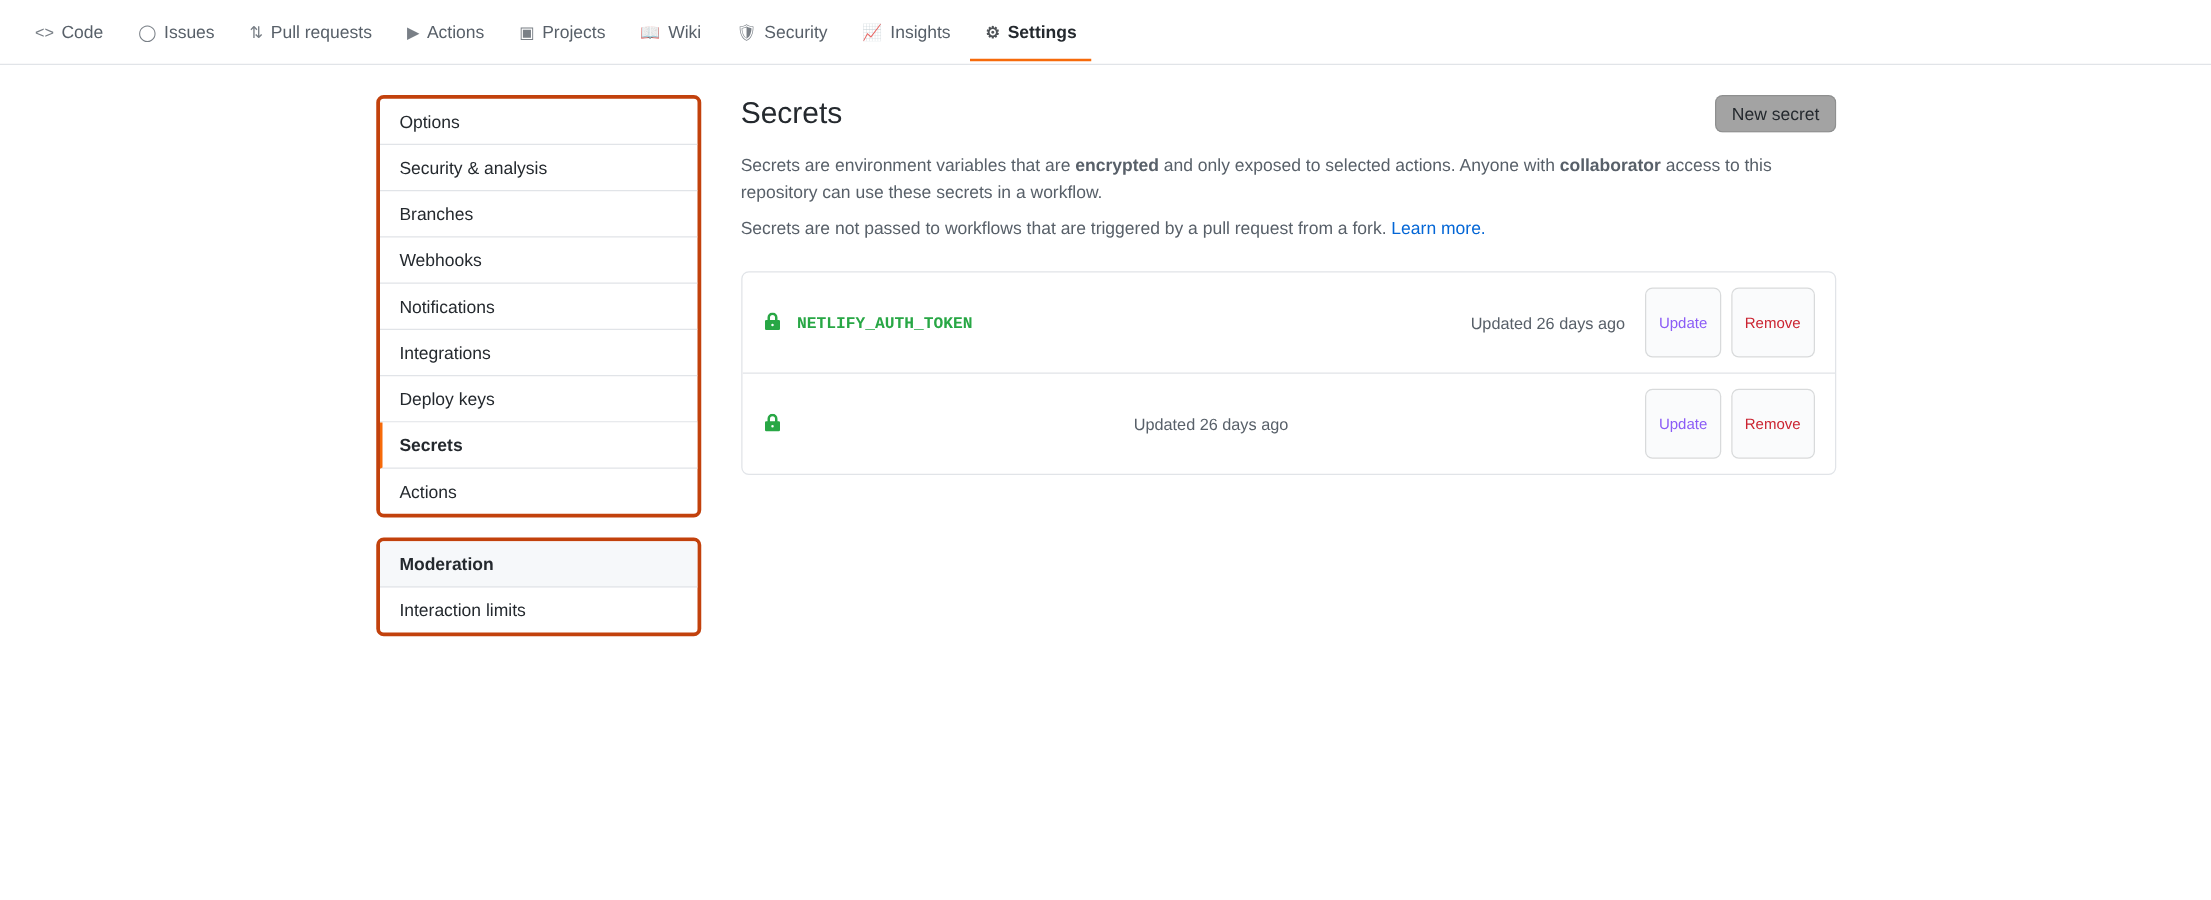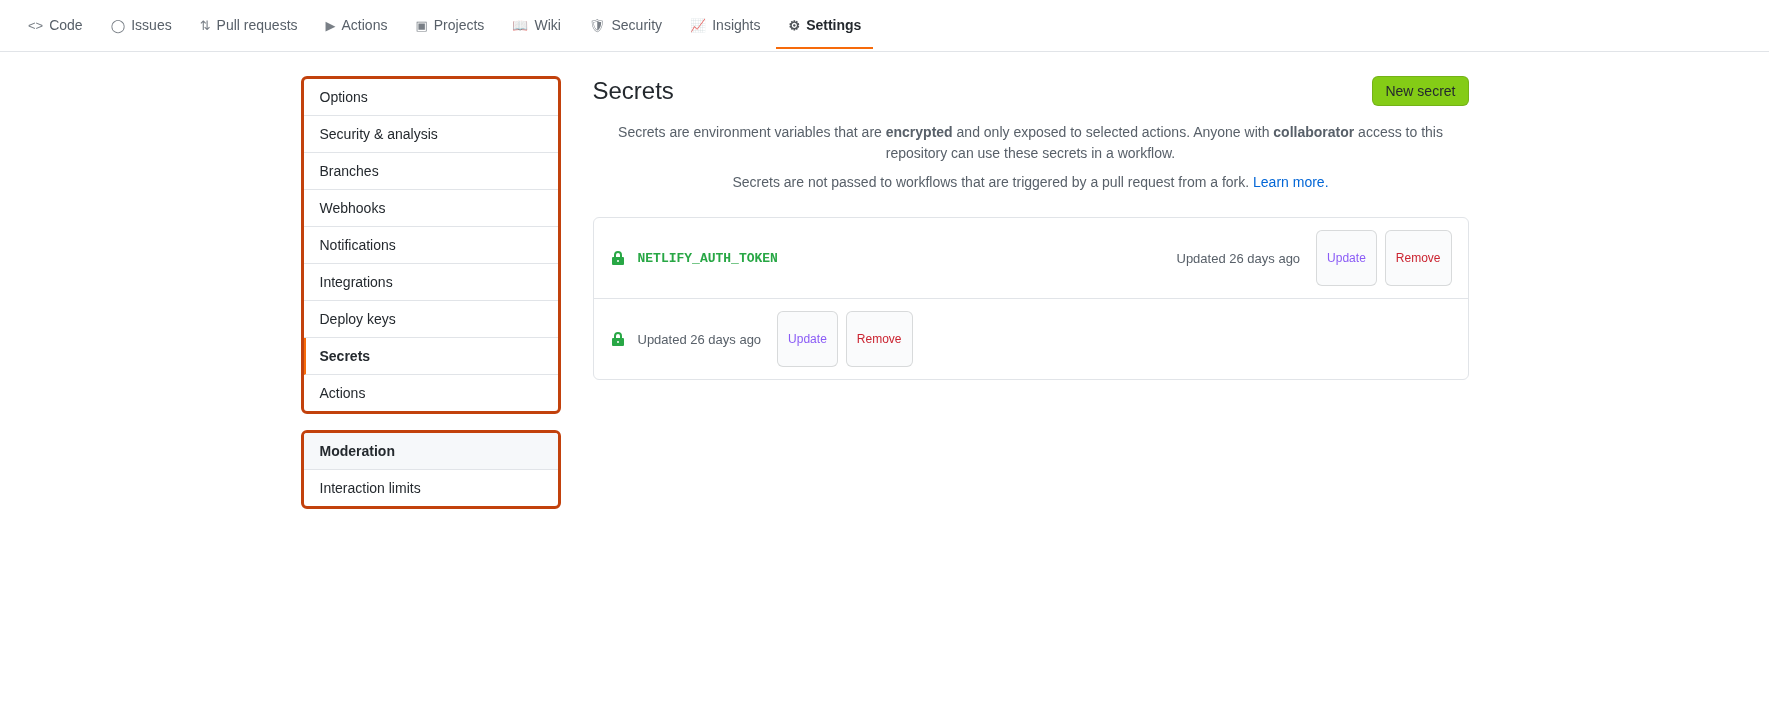--- a/index.html
+++ b/index.html
@@ -101,47 +101,47 @@
     .page-title {
       font-size: 24px;
       font-weight: 400;
       color: #24292e;
     }
     .btn-new-secret {
       padding: 6px 12px;
       font-size: 14px;
       font-weight: 500;
       color: #24292e;
-      background: #84cc16;
+      background: #a3a3a3;
       border: 1px solid rgba(27,31,35,0.15);
       border-radius: 6px;
       cursor: pointer;
     }
 
     .description {
       font-size: 14px;
       color: #586069;
       margin-bottom: 8px;
       line-height: 1.5;
-      text-align: center;
     }
     .description a { color: #0366d6; text-decoration: none; }
 
     
     .secrets-list {
       border: 1px solid #e1e4e8;
       border-radius: 6px;
       margin-top: 24px;
       overflow: hidden;
     }
     .secret-row {
       display: flex;
       align-items: center;
       padding: 12px 16px;
       border-bottom: 1px solid #e1e4e8;
+      justify-content: space-between;
     }
     .secret-row:last-child { border-bottom: none; }
     .secret-icon {
       color: #28a745;
       margin-right: 12px;
       font-size: 16px;
     }
     .secret-name {
       font-family: 'SFMono-Regular', Consolas, 'Liberation Mono', Menlo, monospace;
       font-size: 13px;

